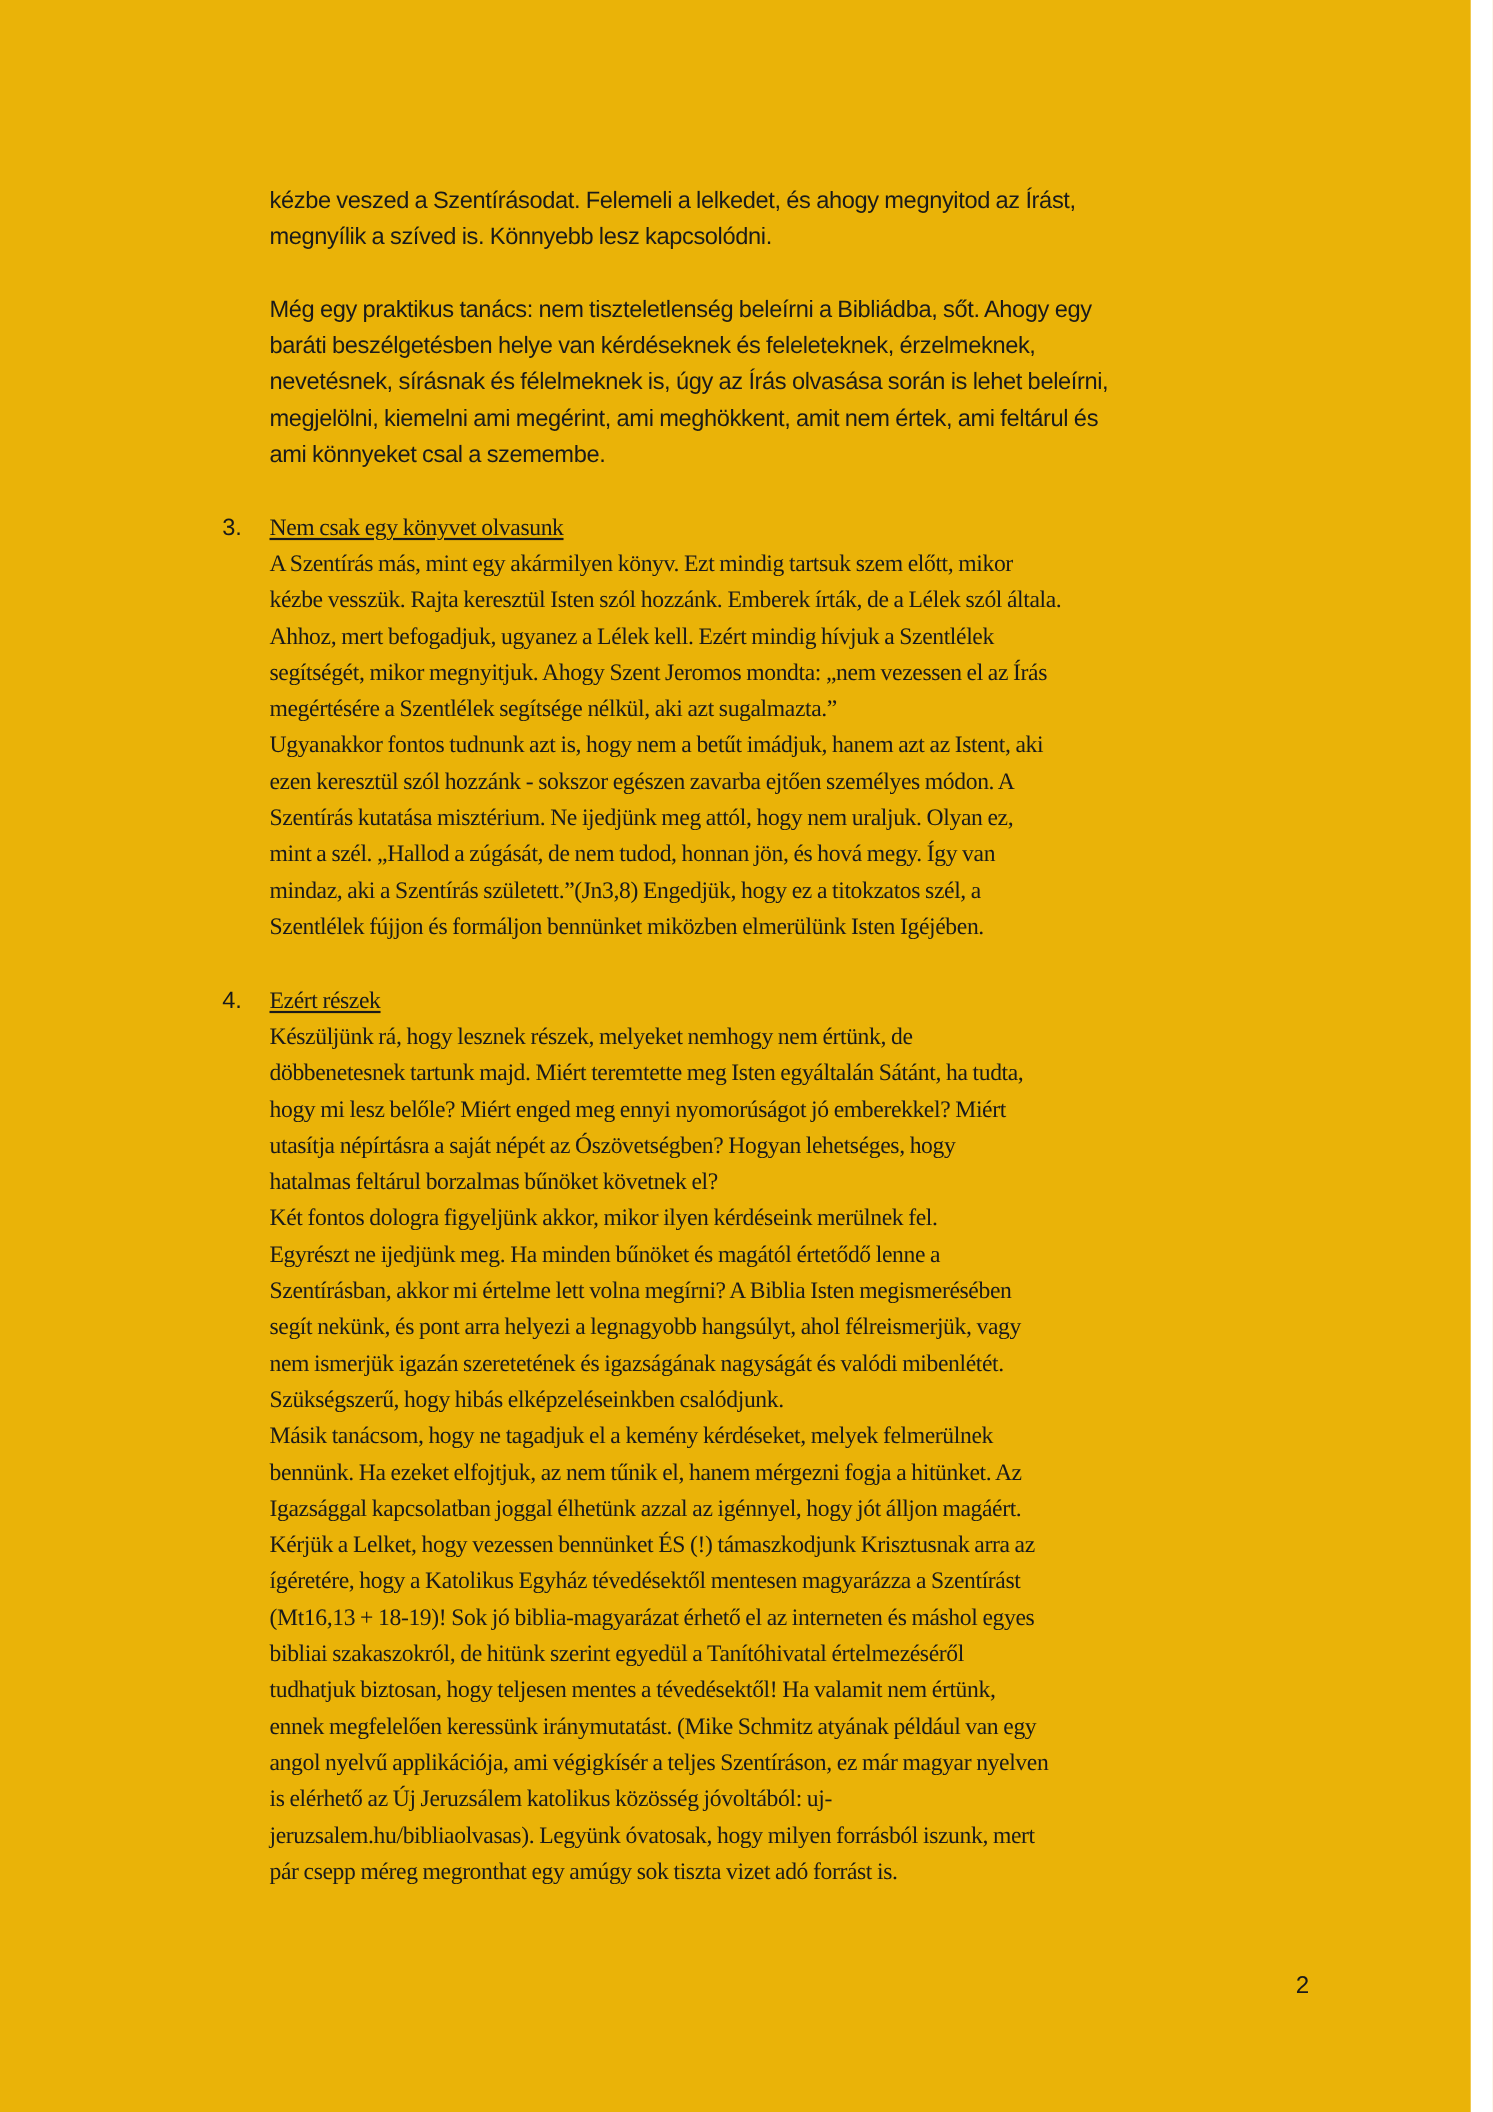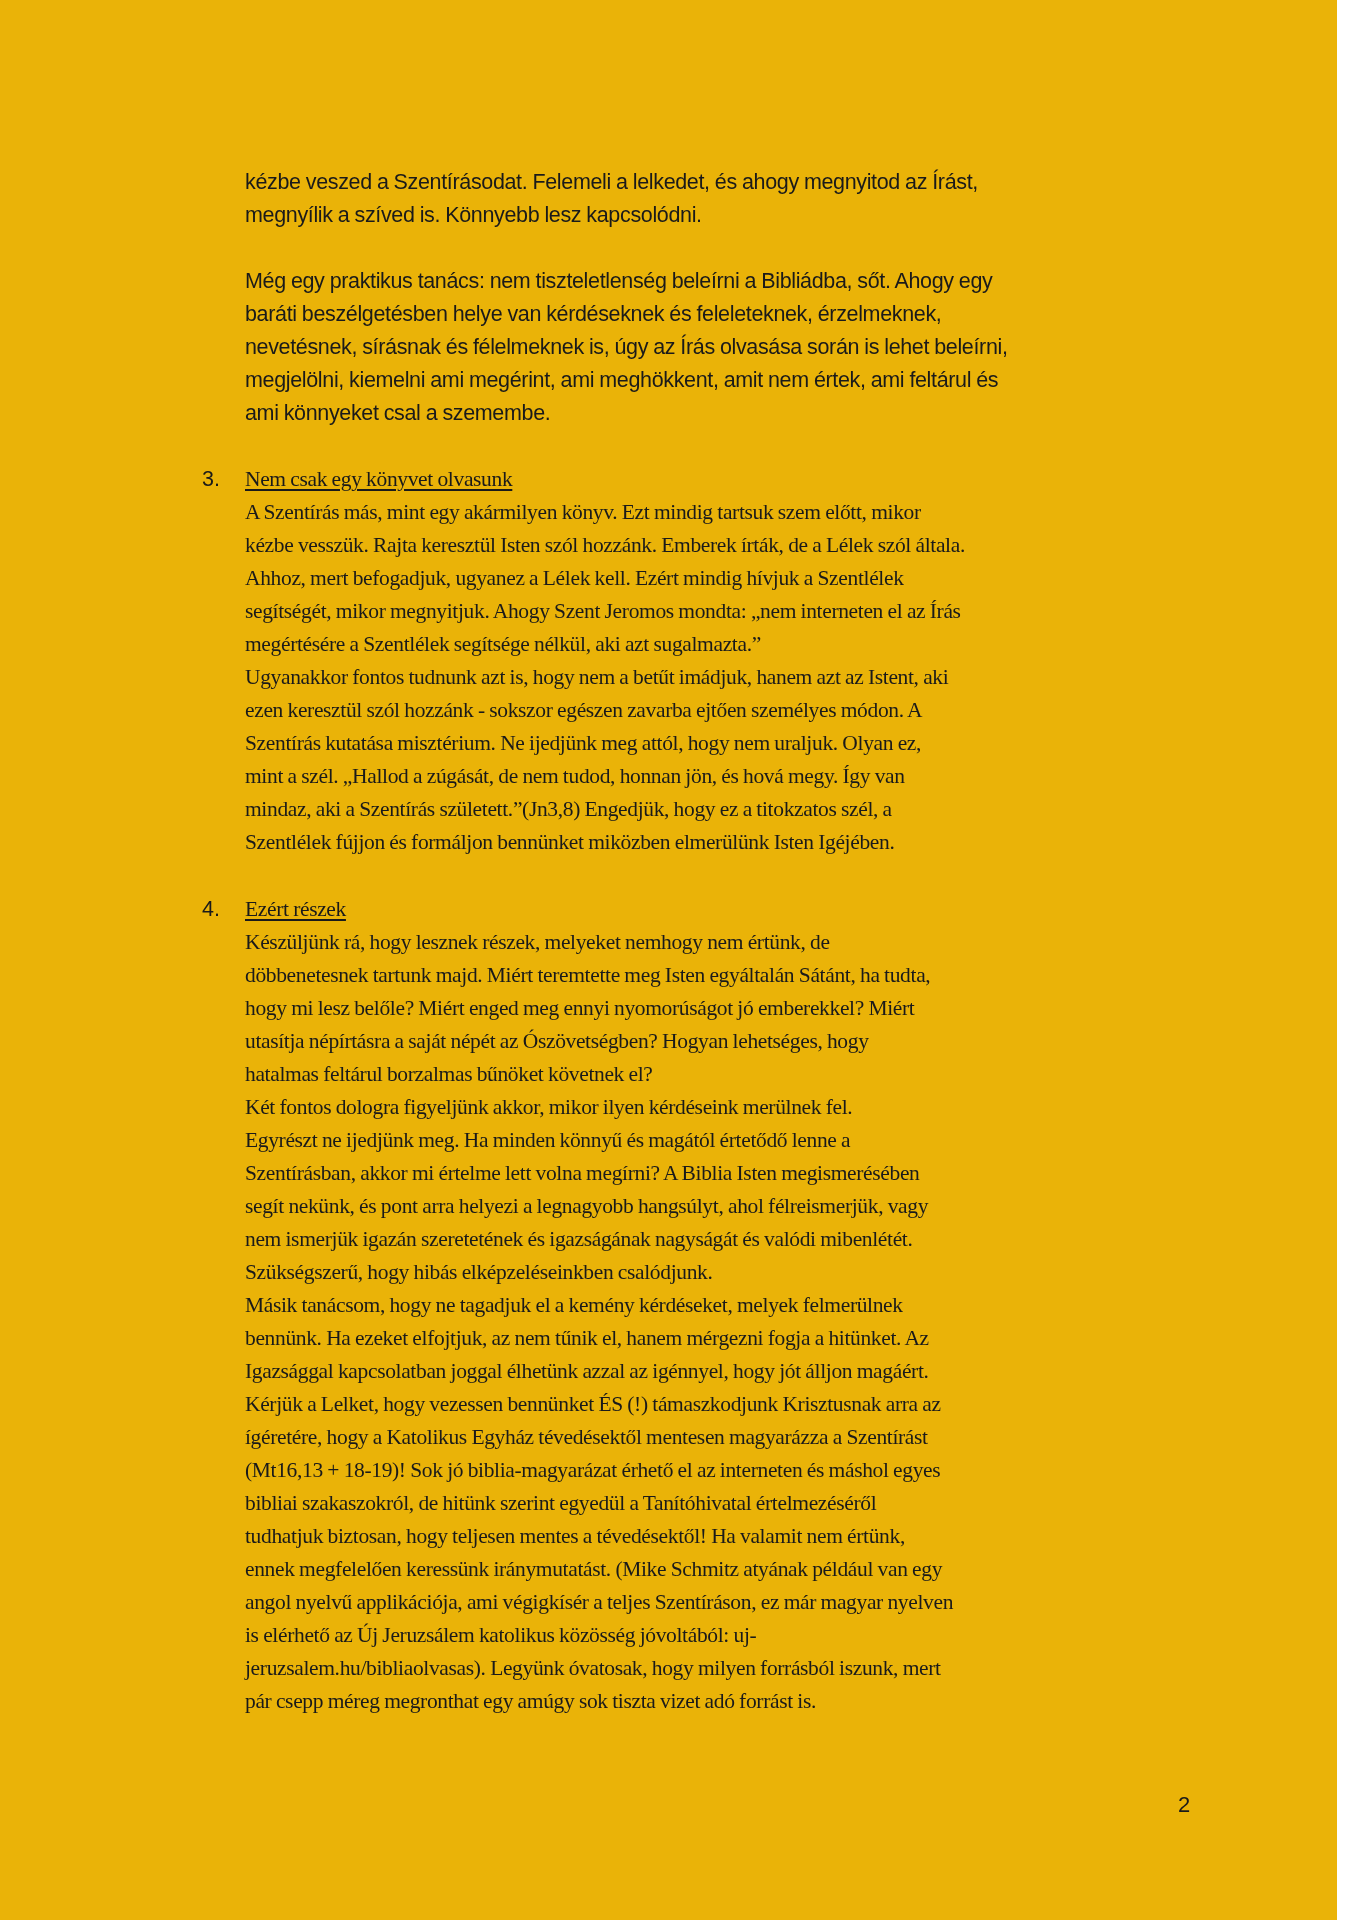--- a/index.html
+++ b/index.html
@@ -69,40 +69,40 @@
     <div class="line col-para" style="top:364px">megjelölni, kiemelni ami megérint, ami meghökkent, amit nem értek, ami feltárul és</div>
     <div class="line col-para" style="top:397px">ami könnyeket csal a szemembe.</div>
   </div>
 
   <div>
     <div class="list-num" style="top:463px">3.</div>
     <div class="line col-list heading" style="top:463px">Nem csak egy könyvet olvasunk</div>
     <div class="line col-list" style="top:496px">A Szentírás más, mint egy akármilyen könyv. Ezt mindig tartsuk szem előtt, mikor</div>
     <div class="line col-list" style="top:529px">kézbe vesszük. Rajta keresztül Isten szól hozzánk. Emberek írták, de a Lélek szól általa.</div>
     <div class="line col-list" style="top:562px">Ahhoz, mert befogadjuk, ugyanez a Lélek kell. Ezért mindig hívjuk a Szentlélek</div>
-    <div class="line col-list" style="top:595px">segítségét, mikor megnyitjuk. Ahogy Szent Jeromos mondta: „nem interneten el az Írás</div>
+    <div class="line col-list" style="top:595px">segítségét, mikor megnyitjuk. Ahogy Szent Jeromos mondta: „nem vezessen el az Írás</div>
     <div class="line col-list" style="top:628px">megértésére a Szentlélek segítsége nélkül, aki azt sugalmazta.”</div>
     <div class="line col-list" style="top:661px">Ugyanakkor fontos tudnunk azt is, hogy nem a betűt imádjuk, hanem azt az Istent, aki</div>
     <div class="line col-list" style="top:694px">ezen keresztül szól hozzánk - sokszor egészen zavarba ejtően személyes módon. A</div>
     <div class="line col-list" style="top:727px">Szentírás kutatása misztérium. Ne ijedjünk meg attól, hogy nem uraljuk. Olyan ez,</div>
     <div class="line col-list" style="top:760px">mint a szél. „Hallod a zúgását, de nem tudod, honnan jön, és hová megy. Így van</div>
     <div class="line col-list" style="top:793px">mindaz, aki a Szentírás született.”(Jn3,8) Engedjük, hogy ez a titokzatos szél, a</div>
     <div class="line col-list" style="top:826px">Szentlélek fújjon és formáljon bennünket miközben elmerülünk Isten Igéjében.</div>
   </div>
 
   <div>
     <div class="list-num" style="top:893px">4.</div>
     <div class="line col-list heading" style="top:893px">Ezért részek</div>
     <div class="line col-list" style="top:926px">Készüljünk rá, hogy lesznek részek, melyeket nemhogy nem értünk, de</div>
     <div class="line col-list" style="top:959px">döbbenetesnek tartunk majd. Miért teremtette meg Isten egyáltalán Sátánt, ha tudta,</div>
     <div class="line col-list" style="top:992px">hogy mi lesz belőle? Miért enged meg ennyi nyomorúságot jó emberekkel? Miért</div>
     <div class="line col-list" style="top:1025px">utasítja népírtásra a saját népét az Ószövetségben? Hogyan lehetséges, hogy</div>
     <div class="line col-list" style="top:1058px">hatalmas feltárul borzalmas bűnöket követnek el?</div>
     <div class="line col-list" style="top:1091px">Két fontos dologra figyeljünk akkor, mikor ilyen kérdéseink merülnek fel.</div>
-    <div class="line col-list" style="top:1124px">Egyrészt ne ijedjünk meg. Ha minden könnyű és magától értetődő lenne a</div>
+    <div class="line col-list" style="top:1124px">Egyrészt ne ijedjünk meg. Ha minden bűnöket és magától értetődő lenne a</div>
     <div class="line col-list" style="top:1157px">Szentírásban, akkor mi értelme lett volna megírni? A Biblia Isten megismerésében</div>
     <div class="line col-list" style="top:1190px">segít nekünk, és pont arra helyezi a legnagyobb hangsúlyt, ahol félreismerjük, vagy</div>
     <div class="line col-list" style="top:1223px">nem ismerjük igazán szeretetének és igazságának nagyságát és valódi mibenlétét.</div>
     <div class="line col-list" style="top:1256px">Szükségszerű, hogy hibás elképzeléseinkben csalódjunk.</div>
     <div class="line col-list" style="top:1289px">Másik tanácsom, hogy ne tagadjuk el a kemény kérdéseket, melyek felmerülnek</div>
     <div class="line col-list" style="top:1322px">bennünk. Ha ezeket elfojtjuk, az nem tűnik el, hanem mérgezni fogja a hitünket. Az</div>
     <div class="line col-list" style="top:1355px">Igazsággal kapcsolatban joggal élhetünk azzal az igénnyel, hogy jót álljon magáért.</div>
     <div class="line col-list" style="top:1388px">Kérjük a Lelket, hogy vezessen bennünket ÉS (!) támaszkodjunk Krisztusnak arra az</div>
     <div class="line col-list" style="top:1421px">ígéretére, hogy a Katolikus Egyház tévedésektől mentesen magyarázza a Szentírást</div>
     <div class="line col-list" style="top:1454px">(Mt16,13 + 18-19)! Sok jó biblia-magyarázat érhető el az interneten és máshol egyes</div>

